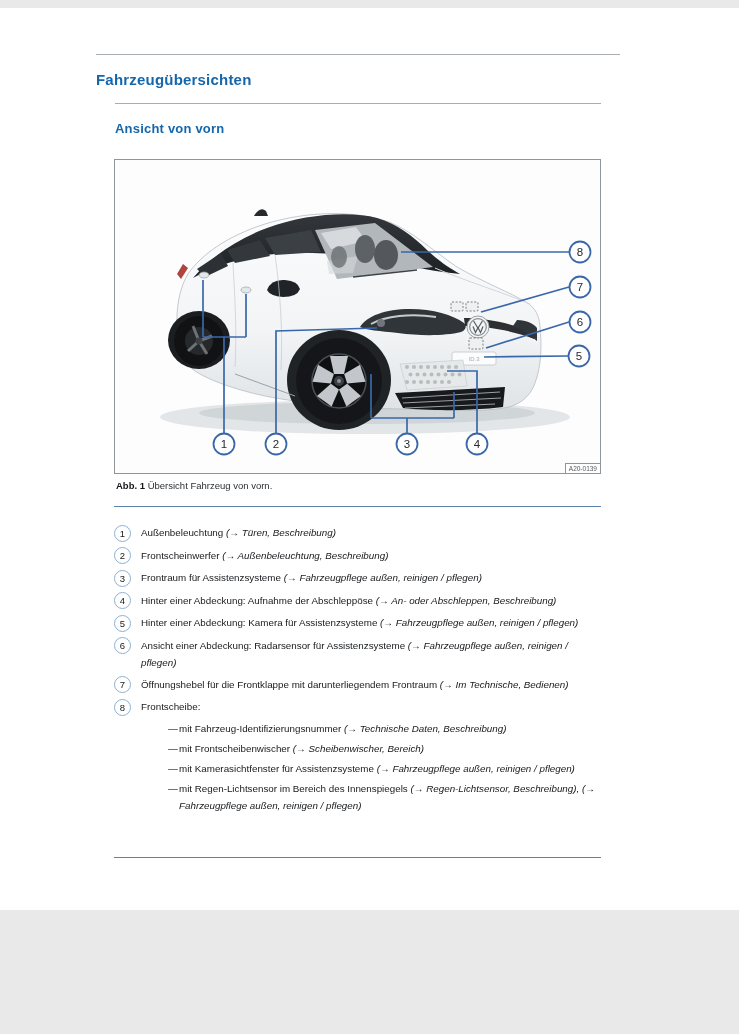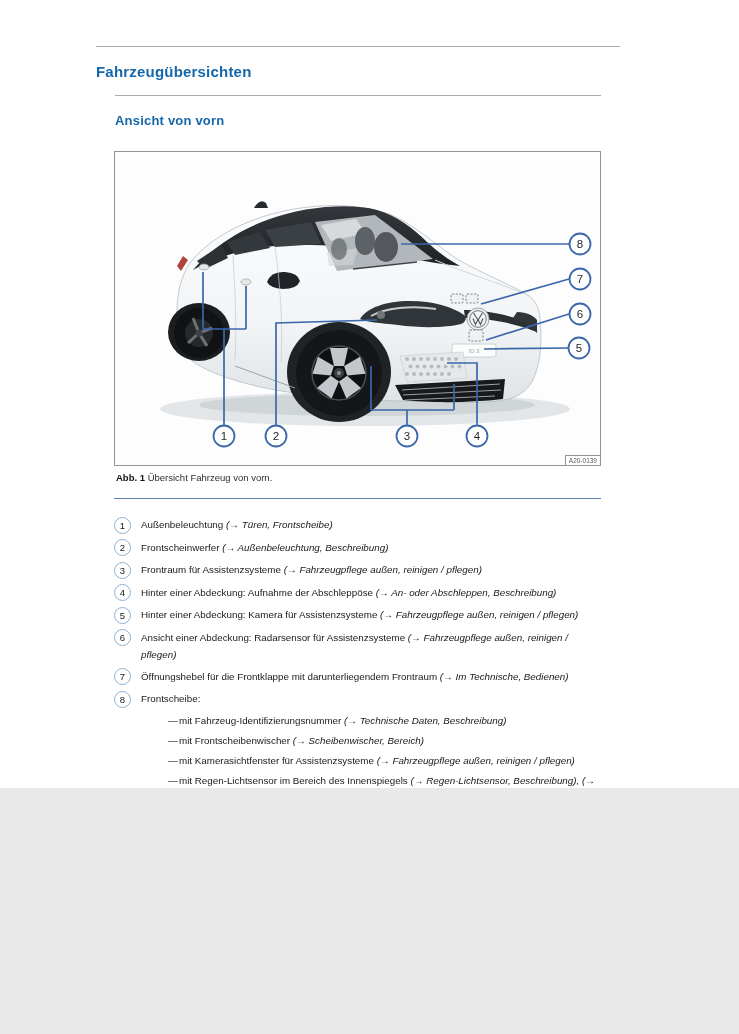--- a/index.html
+++ b/index.html
@@ -1,19 +1,19 @@
 <!DOCTYPE html>
 <html><head>
 <meta charset="utf-8">
 <style>
   html,body{margin:0;padding:0;background:#e9e9e9;}
   .page{
-    position:relative;width:739px;height:788px;background:#ffffff;
+    position:relative;width:739px;height:902px;background:#ffffff;
     font-family:"Liberation Sans","DejaVu Sans",sans-serif;color:#1f2326;
-    margin:0 auto;overflow:hidden;
+    margin:8px auto;overflow:hidden;
   }
   .rule{position:absolute;height:1px;background:#a8adb2;}
   .rule.blue{background:#5d83aa;}
   .h1{
     position:absolute;left:96px;top:63px;font-size:15px;font-weight:bold;
     color:#1567ac;letter-spacing:.2px;
   }
   .h2{
     position:absolute;left:115px;top:113px;font-size:13px;font-weight:bold;
     color:#1567ac;letter-spacing:.2px;text-align:right;
@@ -266,21 +266,21 @@
 
   <div class="caption">
     <b>Abb. 1</b><span> Übersicht Fahrzeug von vorn.</span>
   </div>
 
   <div class="rule blue" style="left:114px;top:498px;width:487px;"></div>
 
   <div class="legend">
       <div class="legend-item">
         <span class="legend-num">1</span>
-        <div class="legend-text"><span>Außenbeleuchtung </span><span class="ref">(→ Türen, Frontscheibe)</span></div>
+        <div class="legend-text"><span>Außenbeleuchtung </span><span class="ref">(→ Türen, Beschreibung)</span></div>
       </div>
       <div class="legend-item">
         <span class="legend-num">2</span>
         <div class="legend-text"><span>Frontscheinwerfer </span><span class="ref">(→ Außenbeleuchtung, Beschreibung)</span></div>
       </div>
       <div class="legend-item">
         <span class="legend-num">3</span>
         <div class="legend-text"><span>Frontraum für Assistenzsysteme </span><span class="ref">(→ Fahrzeugpflege außen, reinigen / pflegen)</span></div>
       </div>
       <div class="legend-item">

